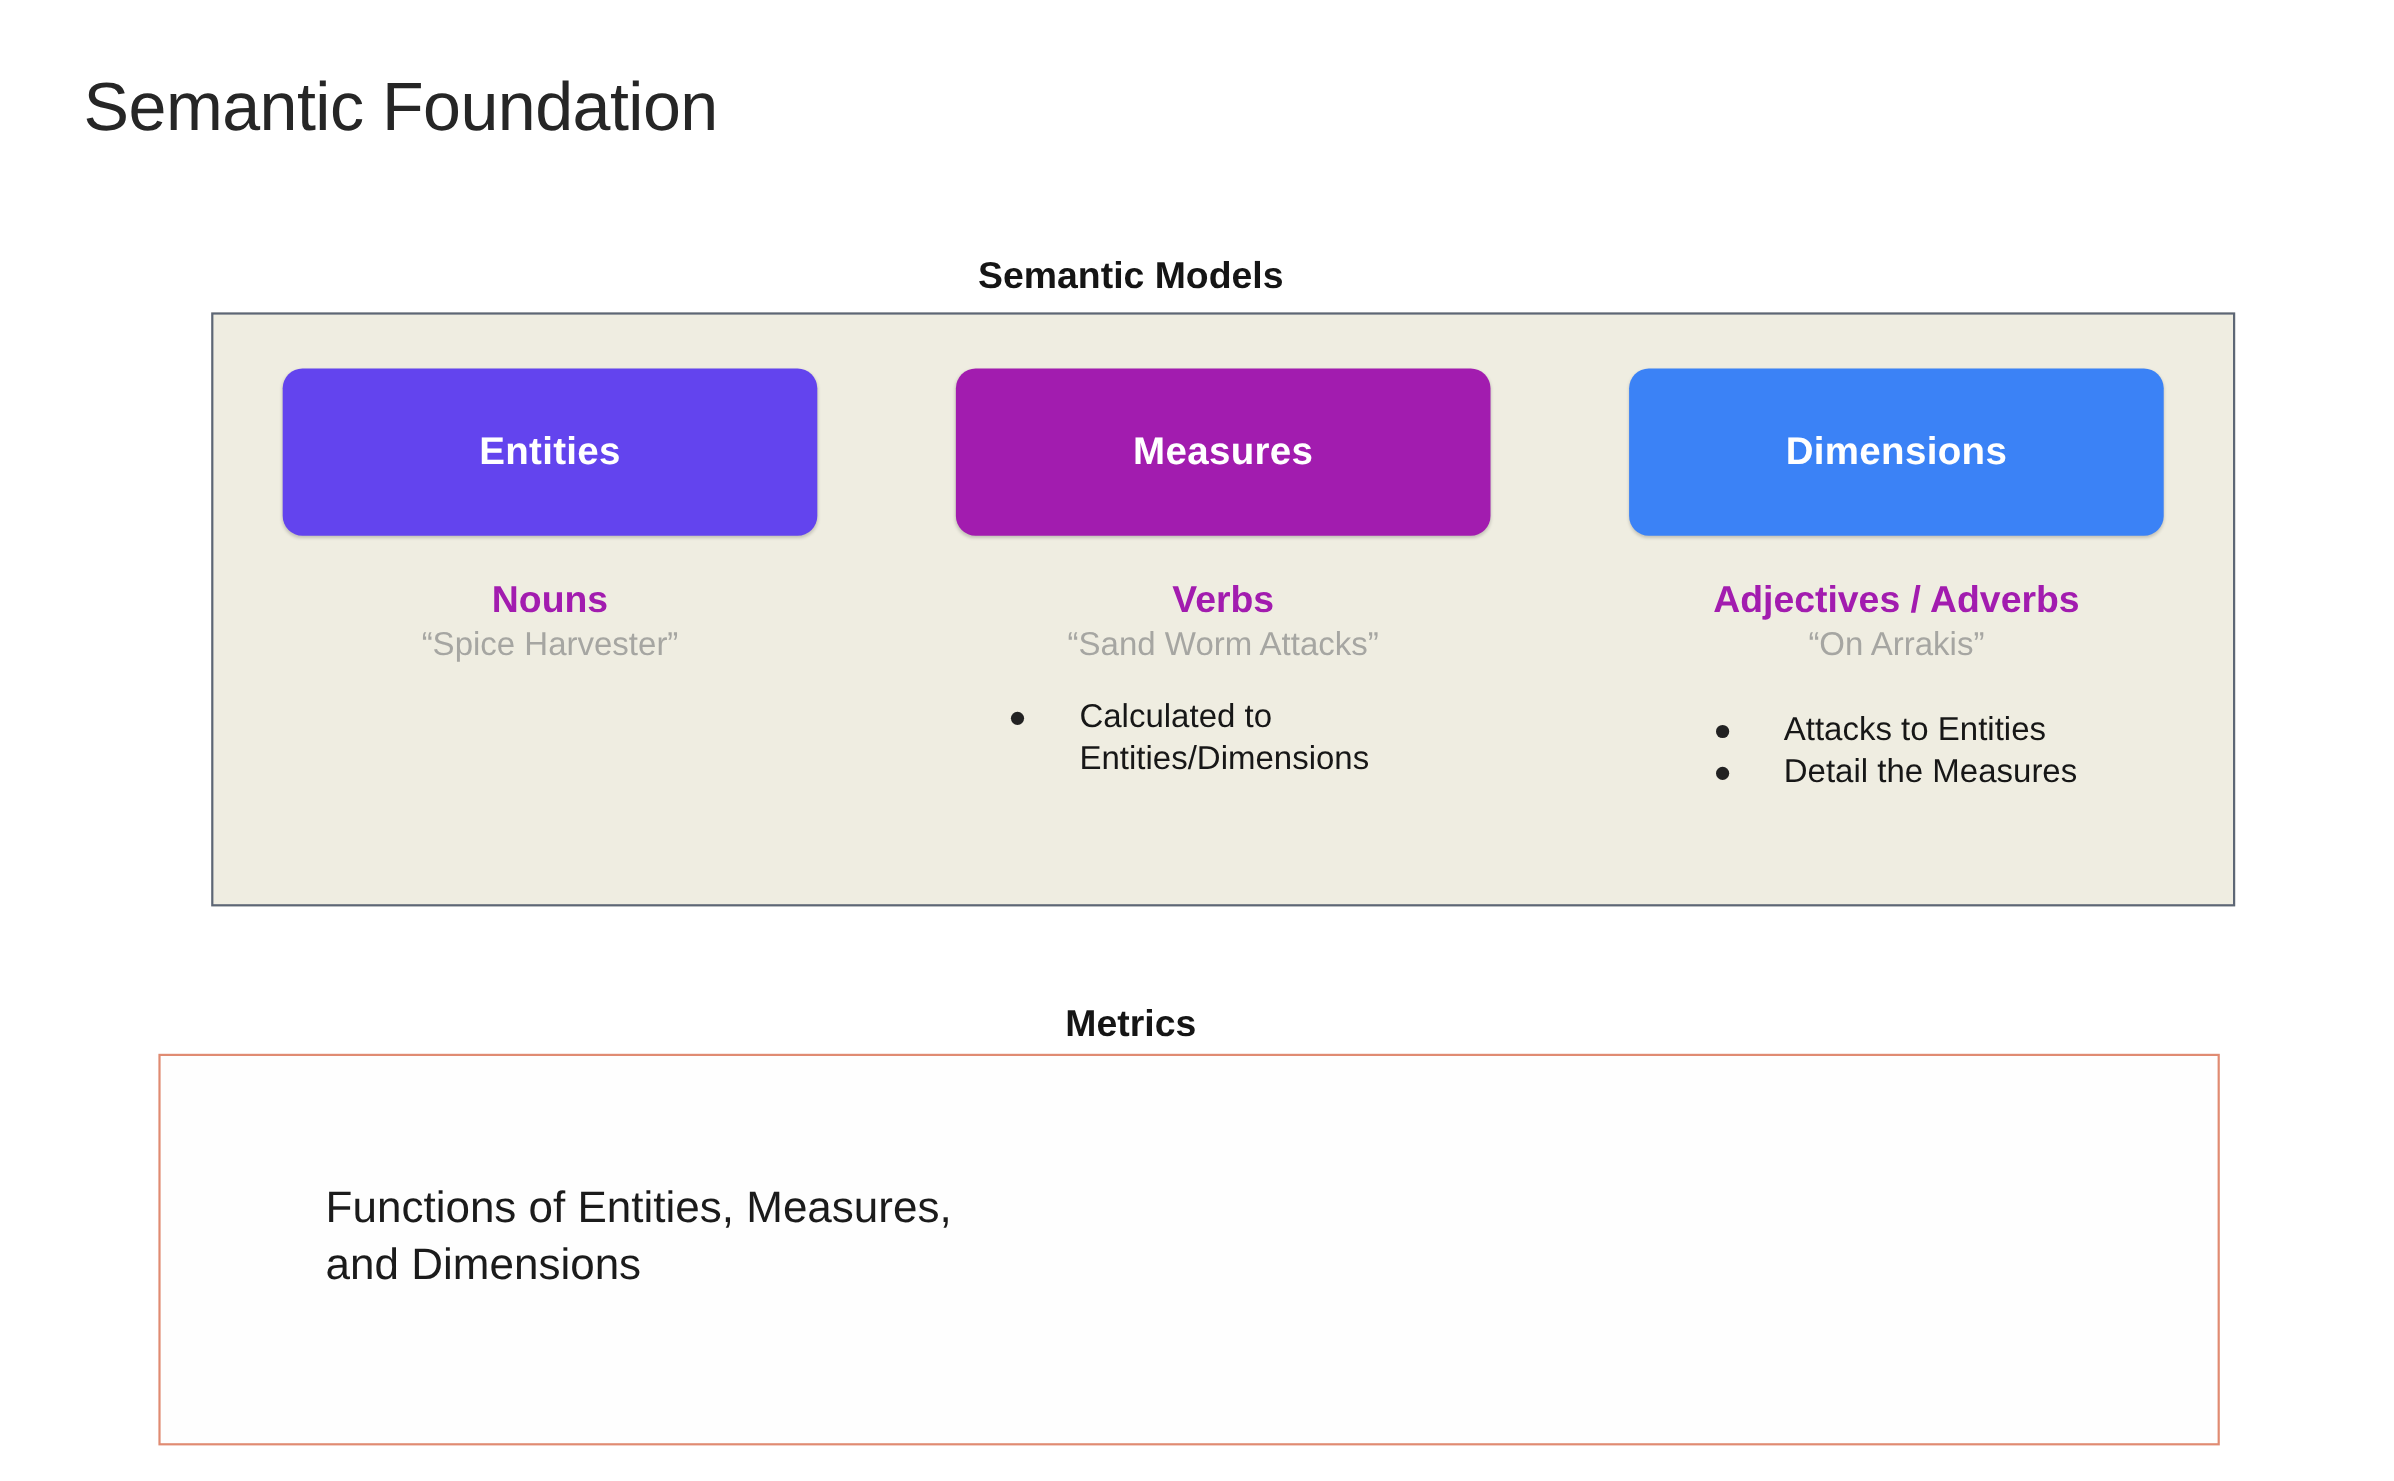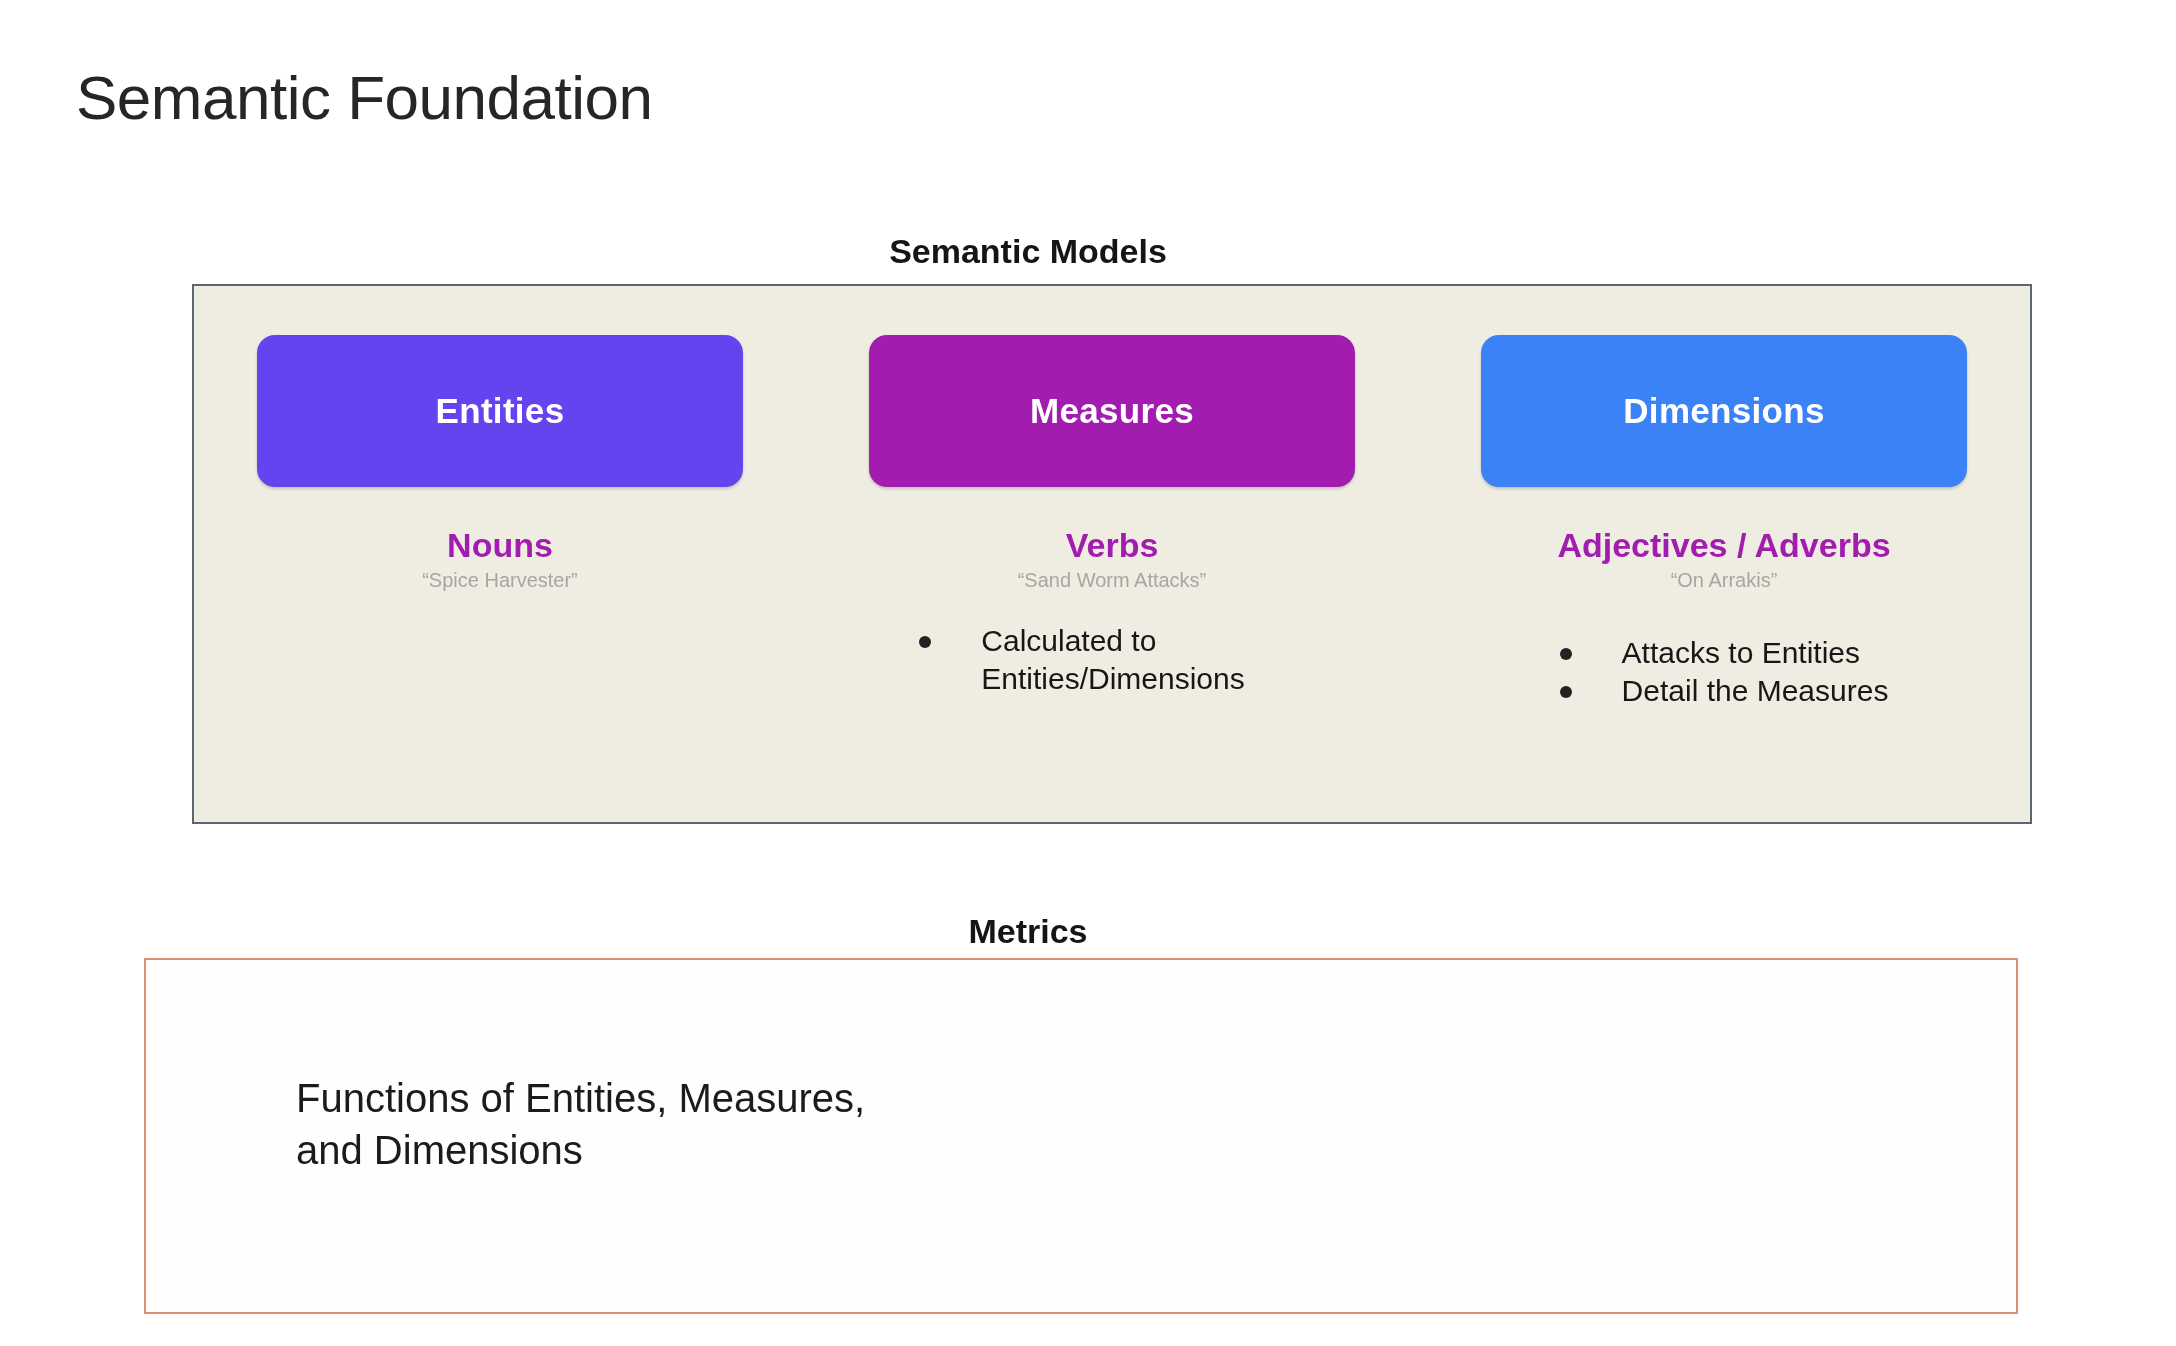--- a/index.html
+++ b/index.html
@@ -99,21 +99,21 @@
   .sm-pos {
     margin-top: 39px;
     font-size: 34px;
     font-weight: 700;
     color: #a21caf;
     white-space: nowrap;
     text-align: center;
   }
   .sm-example {
     margin-top: 4px;
-    font-size: 20px;
+    font-size: 30px;
     font-weight: 400;
     color: #a6a6a2;
     white-space: nowrap;
     text-align: right;
   }
   .sm-bullets {
     margin: 0;
     padding: 0;
     list-style: none;
     font-size: 30px;

